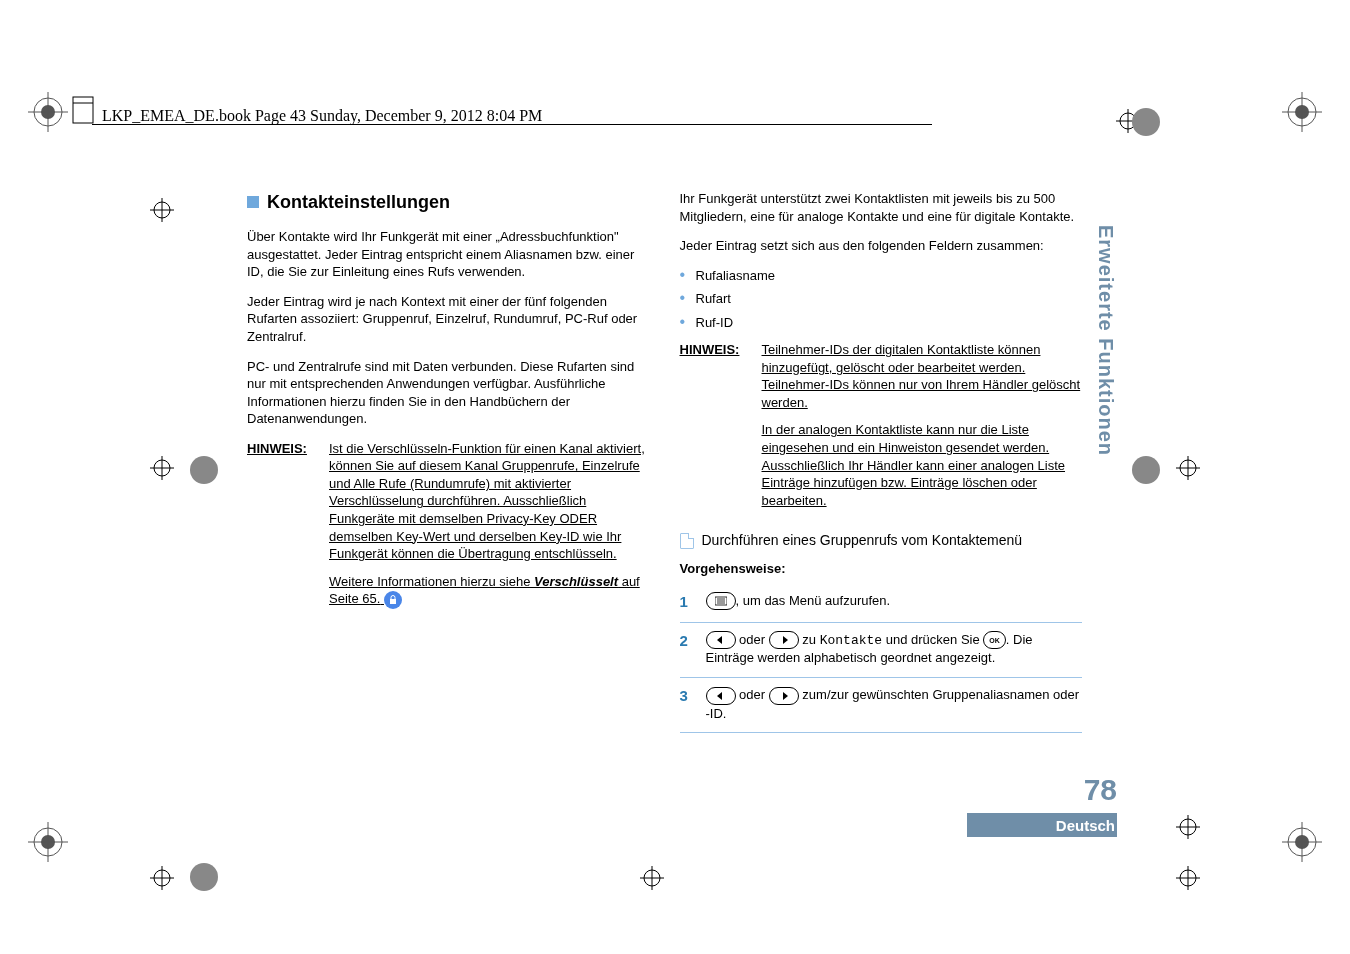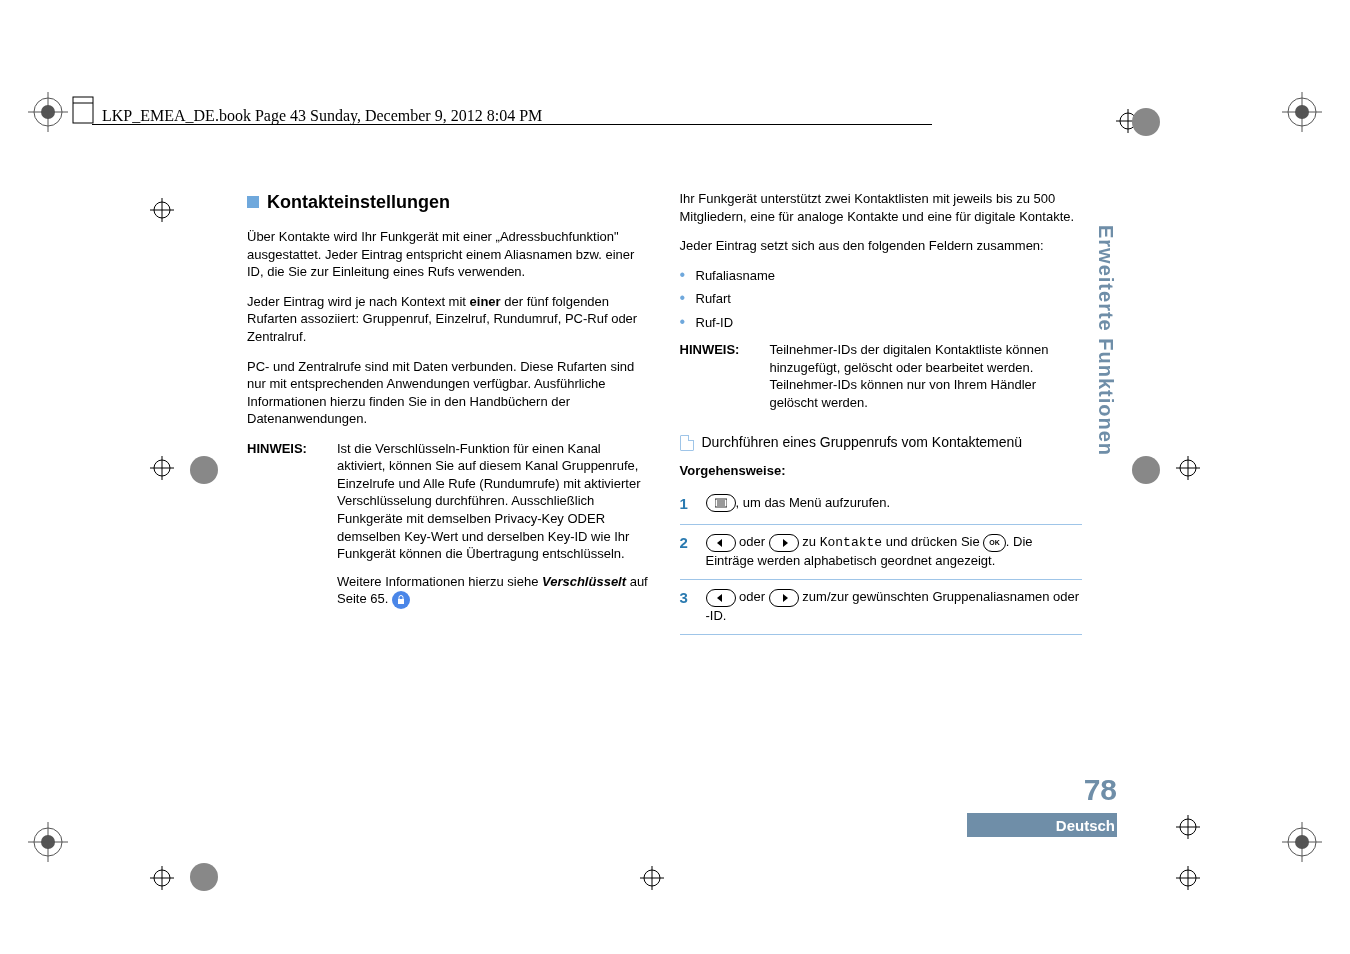--- a/index.html
+++ b/index.html
@@ -63,31 +63,32 @@
     height: 12px;
     background: #6fa8dc;
   }
   .section-title {
     font-size: 18px;
     font-weight: bold;
   }
   .para { margin-bottom: 12px; }
   .hinweis-row {
     display: flex;
-    gap: 20px;
+    gap: 12px;
     margin-bottom: 12px;
+    text-decoration: underline;
   }
   .hinweis-label {
     font-weight: bold;
     flex-shrink: 0;
     width: 70px;
   }
   .hinweis-body { flex: 1; }
   .hinweis-body p { margin-bottom: 10px; }
-  .bold-inline { font-weight: bold; }
+  .bold-inline { font-weight: normal; }
   .italic-inline { font-style: italic; font-weight: bold; }
   .blue-circle {
     display: inline-flex;
     width: 18px;
     height: 18px;
     background: #4a86e8;
     border-radius: 50%;
     vertical-align: middle;
     align-items: center;
     justify-content: center;
@@ -323,20 +324,21 @@
     <p class="para">Jeder Eintrag setzt sich aus den folgenden Feldern zusammen:</p>
     <ul class="bullet-list">
       <li>Rufaliasname</li>
       <li>Rufart</li>
       <li>Ruf-ID</li>
     </ul>
     <div class="hinweis-row">
       <div class="hinweis-label">HINWEIS:</div>
       <div class="hinweis-body">
         <p>Teilnehmer-IDs der digitalen Kontaktliste können hinzugefügt, gelöscht oder bearbeitet werden. Teilnehmer-IDs können nur von Ihrem Händler gelöscht werden.</p>
+        <p>In der analogen Kontaktliste kann nur die Liste eingesehen und ein Hinweiston gesendet werden. Ausschließlich Ihr Händler kann einer analogen Liste Einträge hinzufügen bzw. Einträge löschen oder bearbeiten.</p>
       </div>
     </div>
     <div class="sub-title-row">
       <div class="doc-icon"></div>
       <div class="sub-title">Durchführen eines Gruppenrufs vom Kontaktemenü</div>
     </div>
     <div class="vorgehens">Vorgehensweise:</div>
     <ol class="steps">
       <li>
         <span class="step-num">1</span>

